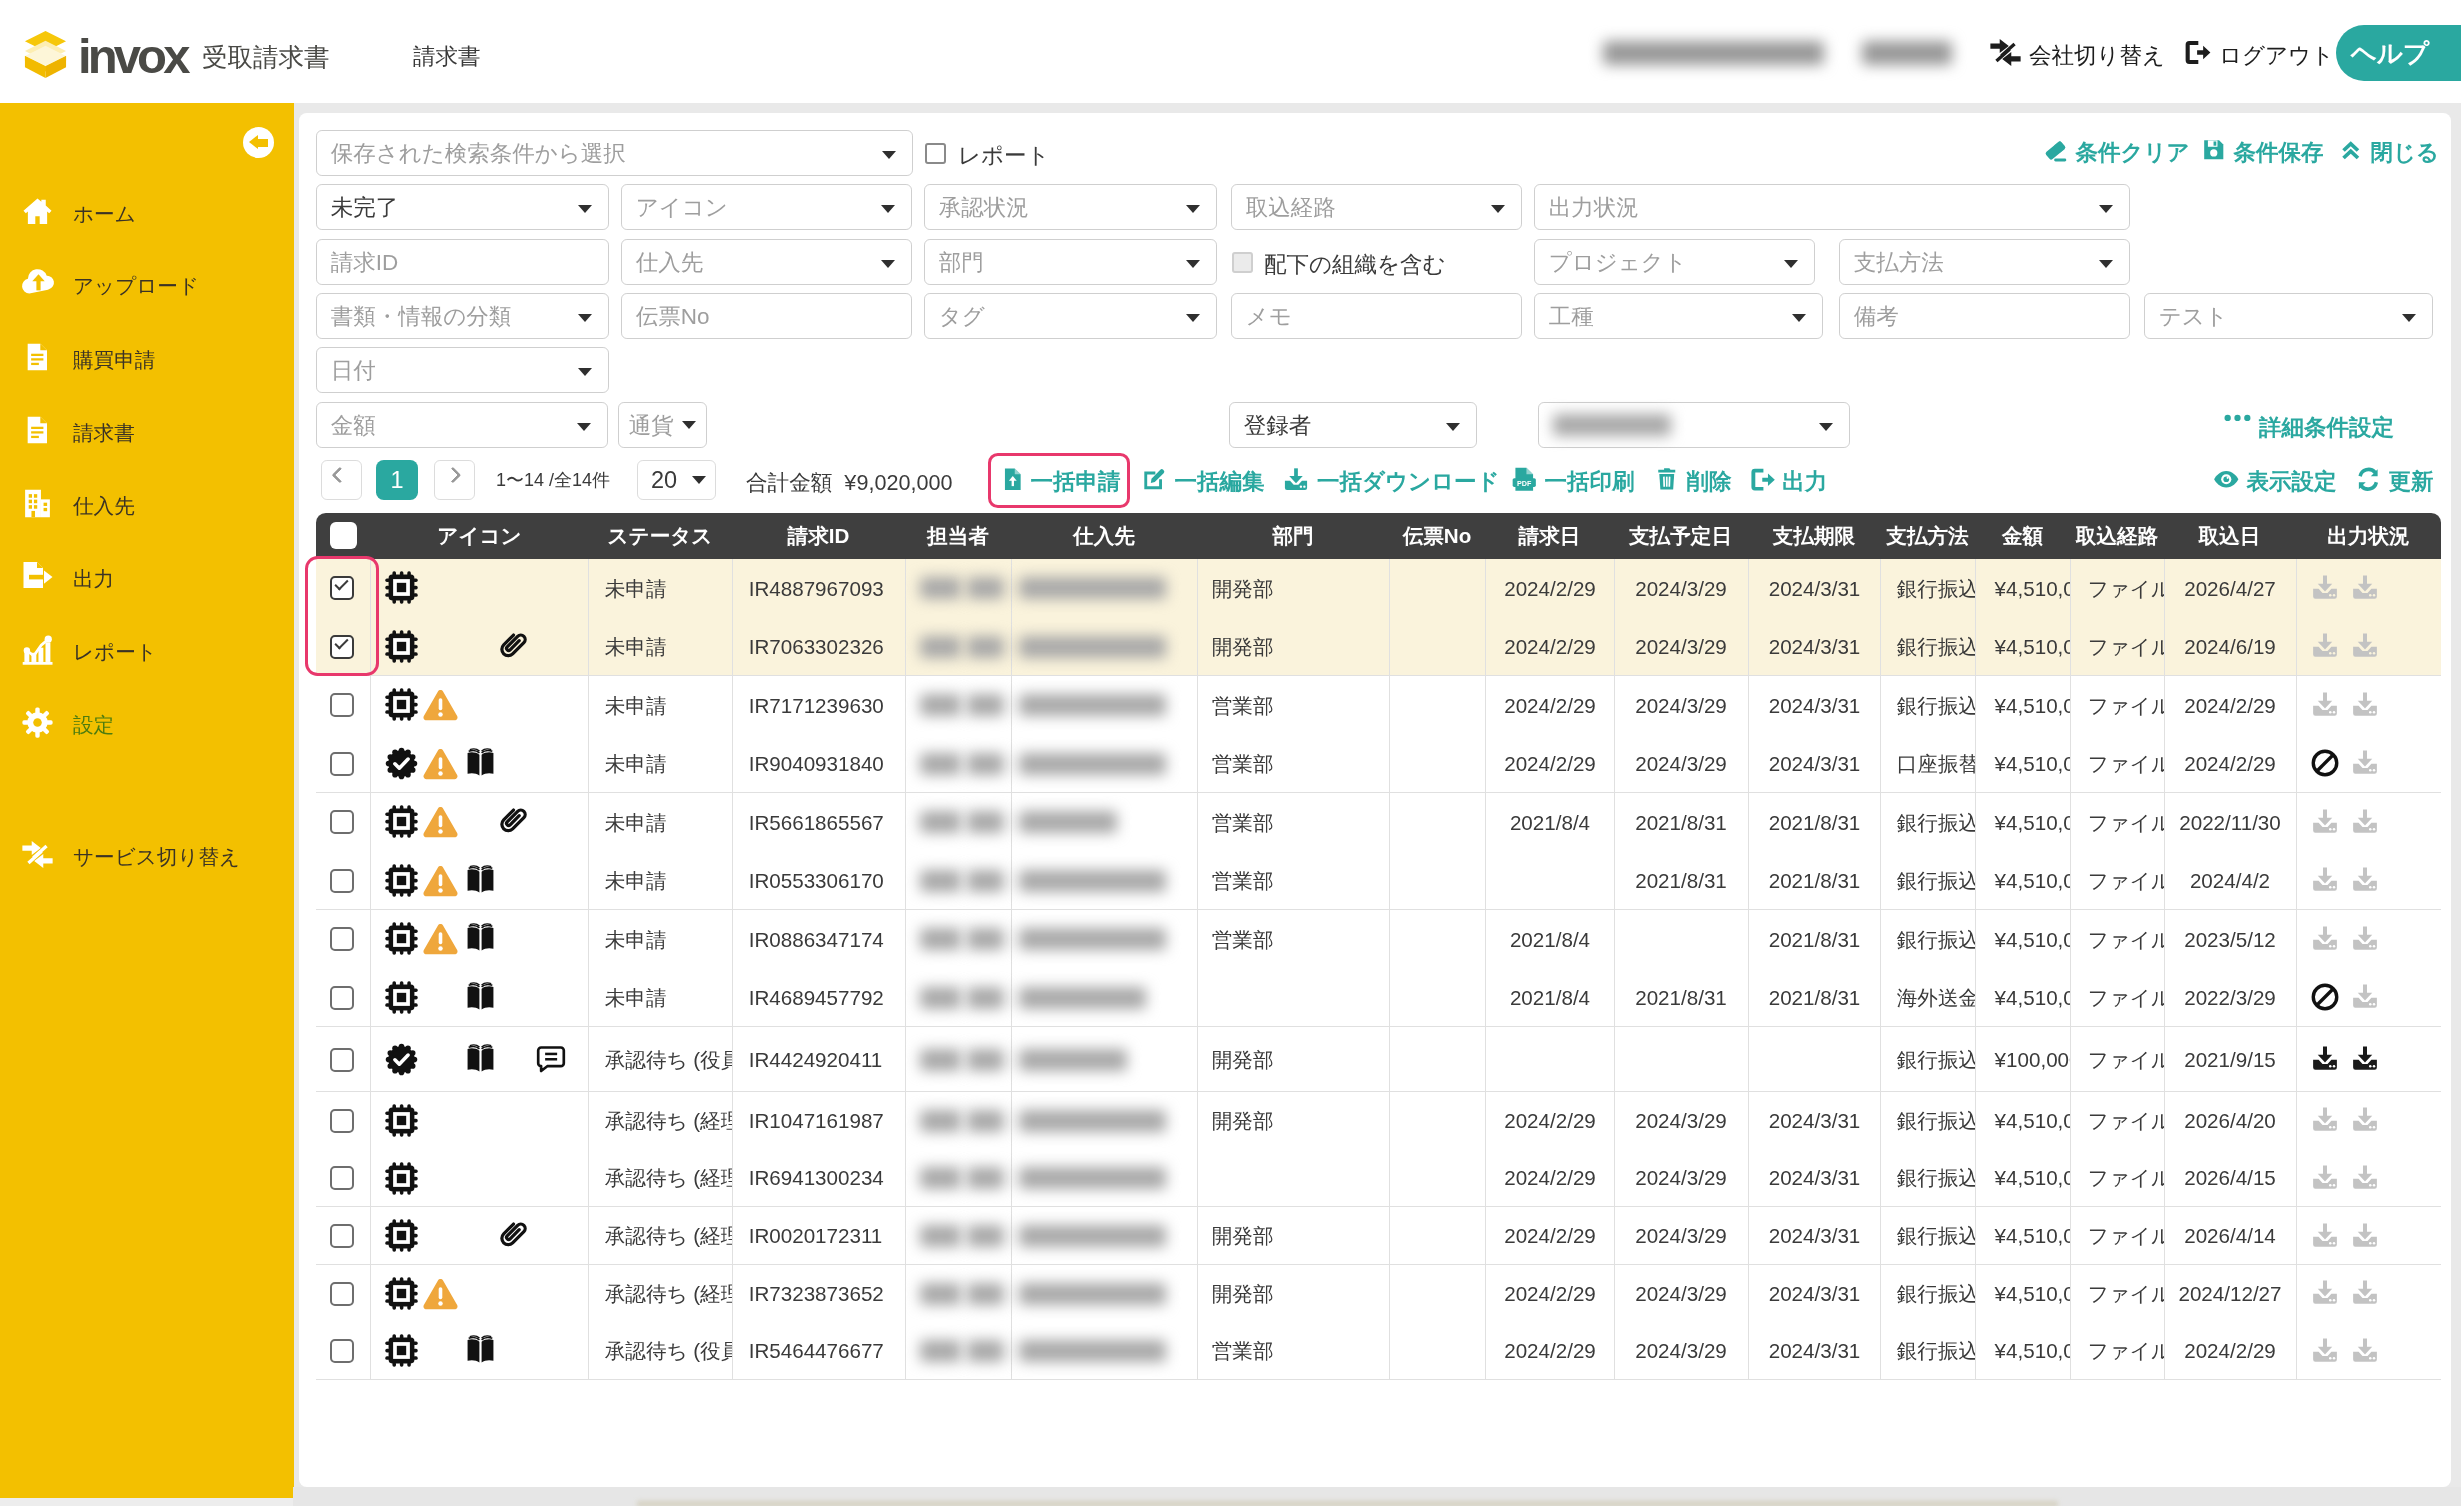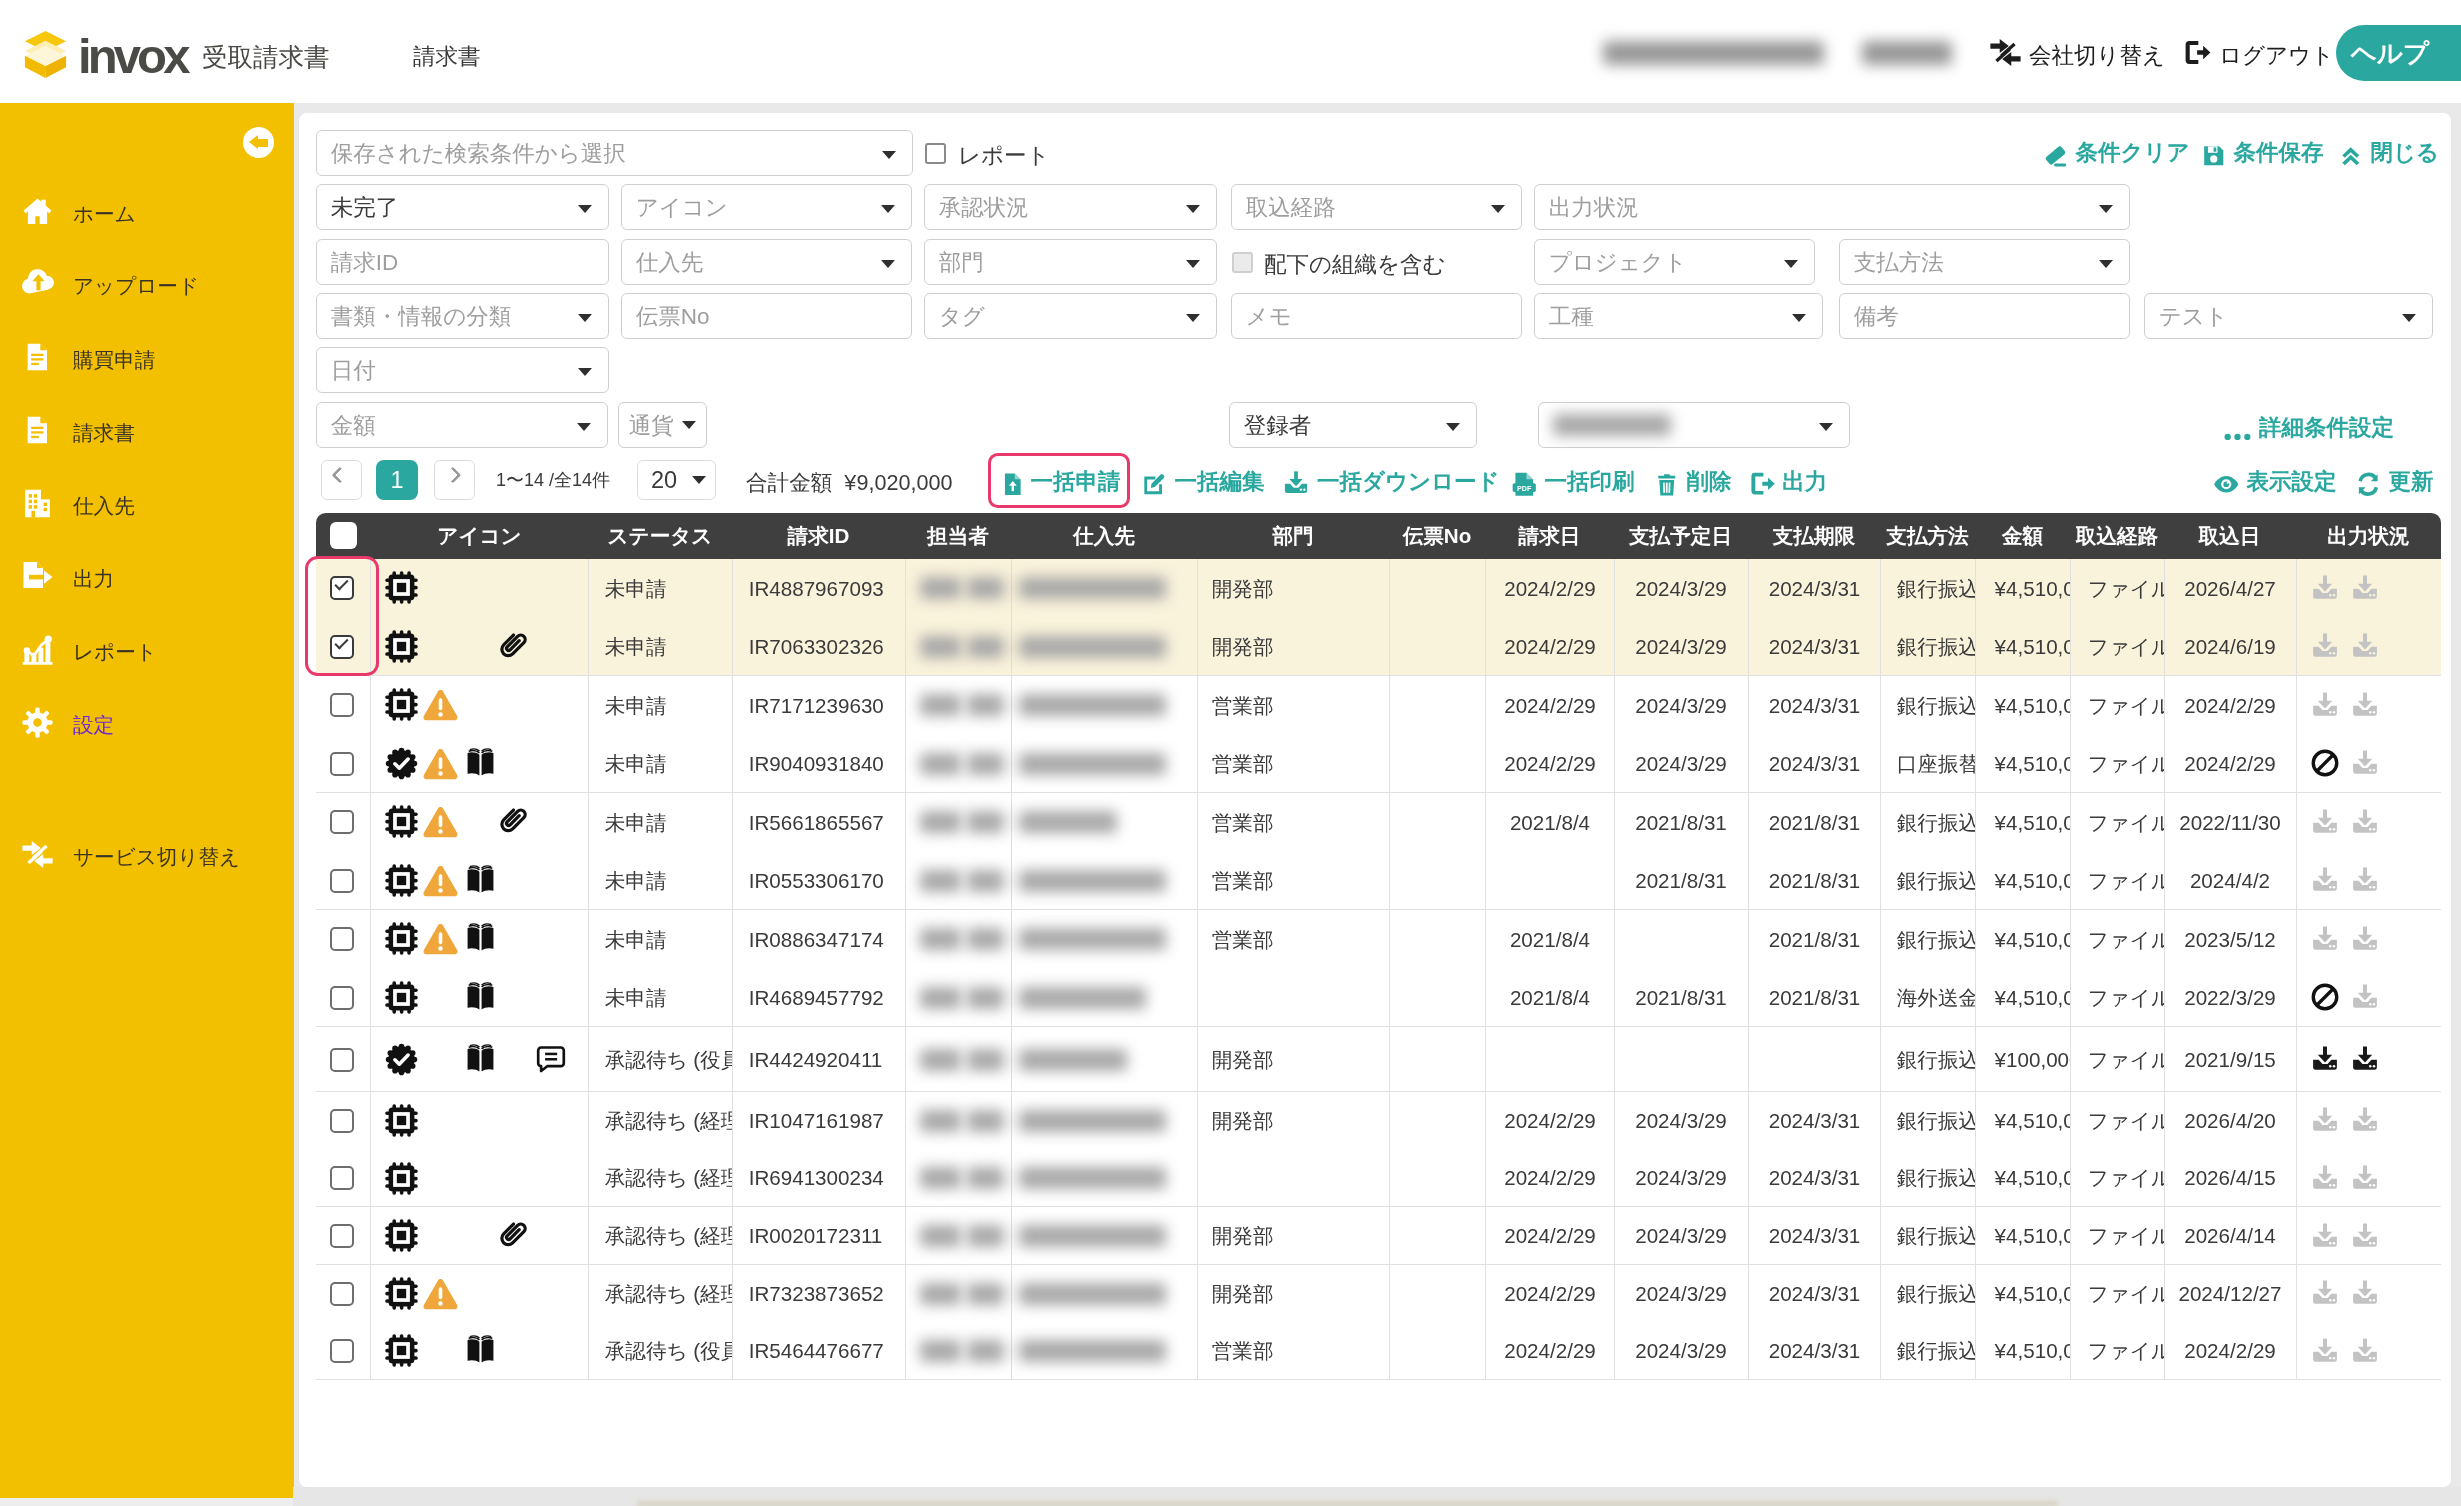--- a/index.html
+++ b/index.html
@@ -1,20 +1,20 @@
 <!DOCTYPE html>
 <html><head><meta charset="utf-8"><style>
 
 *{margin:0;padding:0;box-sizing:border-box}
 html,body{width:2461px;height:1506px;overflow:hidden;font-family:"Liberation Sans",sans-serif;background:#e9e9e9}
 .abs{position:absolute}
 .sel{position:absolute;background:#fff;border:1px solid #cfcfcf;border-radius:5.9px;height:46px;display:flex;align-items:center;padding:0 13.7px;font-size:22.5px;color:#9e9e9e}
 .sel .cv{position:absolute;right:15.7px;top:19.6px;width:0;height:0;border-left:7.4px solid transparent;border-right:7.4px solid transparent;border-top:8.8px solid #2f2f2f}
 .dark{color:#3a3a3a}
-.tlink{position:absolute;display:flex;align-items:flex-end;gap:6.9px;color:#2aa8a0;font-size:22.5px;font-weight:bold}
+.tlink{position:absolute;display:flex;align-items:flex-start;gap:6.9px;color:#2aa8a0;font-size:22.5px;font-weight:bold}
 .hcell{position:absolute;top:0;height:46px;display:flex;align-items:center;justify-content:center;color:#fff;font-size:20.6px;font-weight:bold;white-space:nowrap;overflow:hidden}
 .cell{position:absolute;display:flex;align-items:center;white-space:nowrap;overflow:hidden;font-size:20.6px;color:#3a3a3a}
 .blur{filter:blur(6.9px);border-radius:3.9px;background:#a8a8a8}
 
 </style></head><body>
 <div class="abs" style="left:0;top:0;width:2461px;height:103px;background:#fff"></div>
 <div class="abs" style="left:22.5px;top:31px"><svg width="45" height="47" viewBox="0 0 46 48" style="">
 <polygon points="23,0 44,10.5 23,21 2,10.5" fill="#f6c70a"></polygon>
 <polygon points="23,10 44,20.5 23,31 2,20.5" fill="#fdeeb2"></polygon>
 <polygon points="23,15 44,25.5 23,36 2,25.5" fill="#fdf6d8"></polygon>
@@ -108,21 +108,21 @@
       <rect x="10.4" y="1" width="3.2" height="5" rx="1.2" fill="#fff" transform="rotate(45 12 12)"></rect>
       <rect x="10.4" y="1" width="3.2" height="5" rx="1.2" fill="#fff" transform="rotate(90 12 12)"></rect>
       <rect x="10.4" y="1" width="3.2" height="5" rx="1.2" fill="#fff" transform="rotate(135 12 12)"></rect>
       <rect x="10.4" y="1" width="3.2" height="5" rx="1.2" fill="#fff" transform="rotate(180 12 12)"></rect>
       <rect x="10.4" y="1" width="3.2" height="5" rx="1.2" fill="#fff" transform="rotate(225 12 12)"></rect>
       <rect x="10.4" y="1" width="3.2" height="5" rx="1.2" fill="#fff" transform="rotate(270 12 12)"></rect>
       <rect x="10.4" y="1" width="3.2" height="5" rx="1.2" fill="#fff" transform="rotate(315 12 12)"></rect>
       <circle cx="12" cy="12" r="7.4" fill="#fff"></circle>
       <circle cx="12" cy="12" r="3.1" fill="#f3c000"></circle>
     </svg></div>
-<div class="abs" style="left:73px;top:711px;font-size:20.6px;color:#6d28d9">設定</div>
+<div class="abs" style="left:73px;top:711px;font-size:20.6px;color:#4d7c0f">設定</div>
 <div class="abs" style="left:20.6px;top:838px"><svg width="33" height="33" viewBox="0 0 24 24" style="">
       <polygon points="1,5.4 7.8,5.4 7.8,2.2 14.4,7.3 7.8,12.4 7.8,9.2 1,9.2" fill="#fff"></polygon>
       <polygon points="23,18.6 16.2,18.6 16.2,21.8 9.6,16.7 16.2,11.6 16.2,14.8 23,14.8" fill="#fff"></polygon>
       <line x1="15" y1="9.6" x2="5.4" y2="18.2" stroke="#fff" stroke-width="2.4"></line>
       <line x1="9" y1="14.4" x2="18.6" y2="5.8" stroke="#fff" stroke-width="2.4"></line>
     </svg></div>
 <div class="abs" style="left:73px;top:843px;font-size:20.6px;color:#3b3325">サービス切り替え</div>
 <div class="abs" style="left:299px;top:113px;width:2152px;height:1374px;background:#fff;border-radius:7.8px"></div>
 <div class="sel" style="left:316px;top:130px;width:597px">保存された検索条件から選択<span class="cv"></span></div>
 <div class="abs" style="left:925px;top:143px;width:20.6px;height:20.6px;border:2px solid #8a8a8a;border-radius:2.9px;background:#fff"></div>

